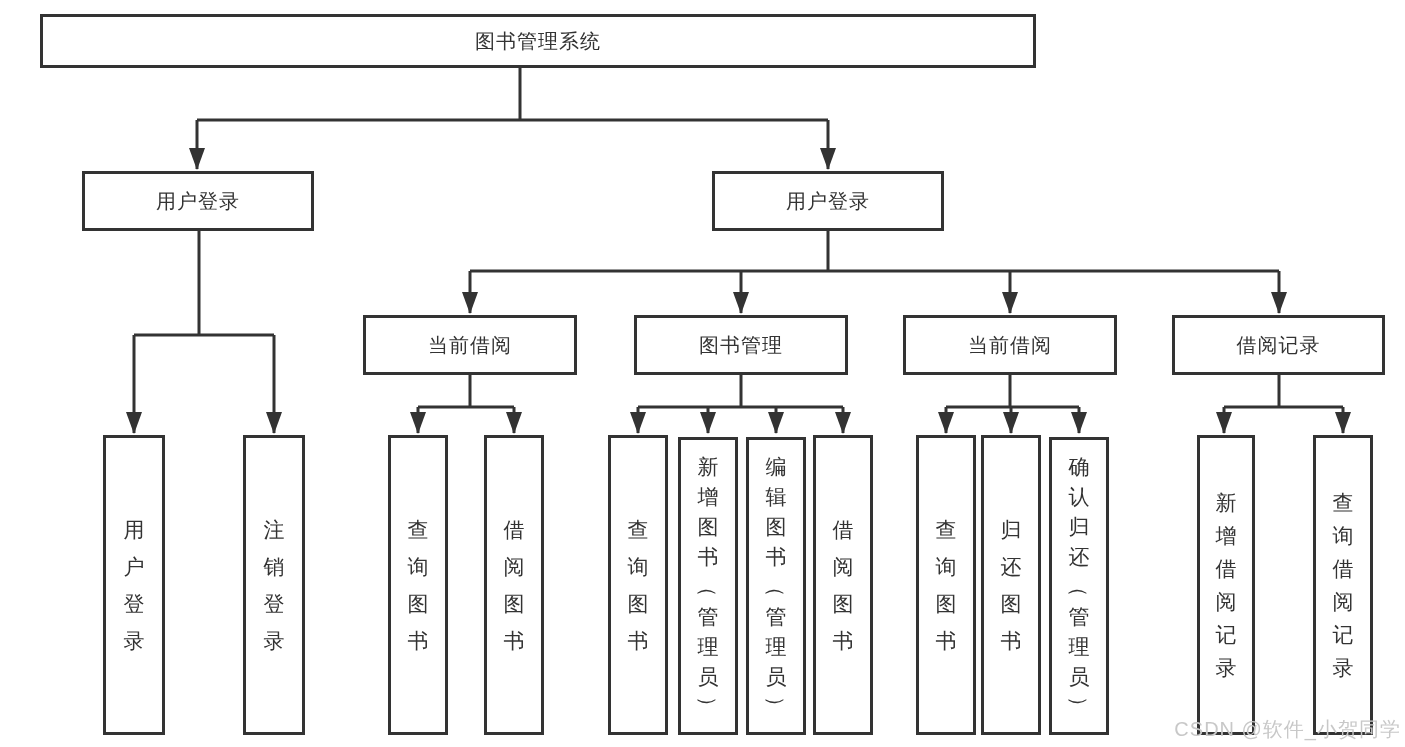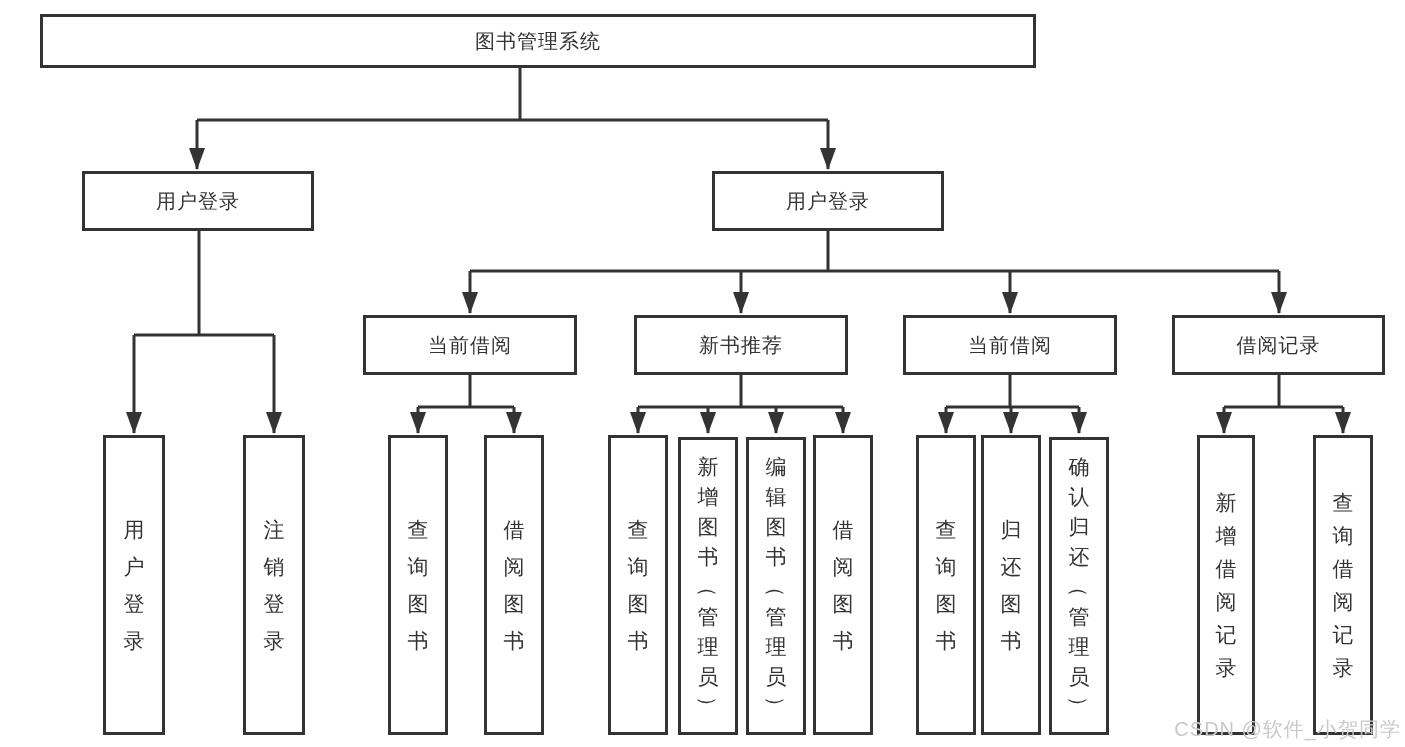--- a/index.html
+++ b/index.html
@@ -129,21 +129,21 @@
       <line x1="1343" y1="407" x2="1343" y2="433" marker-end="url(#arrow)"></line>
     </g>
   </svg>
 
   <div class="node hnode" style="left:22px; top:14px; width:996px; height:54px;margin-left:18px;">图书管理系统</div>
 
   <div class="node hnode" style="left:82px; top:171px; width:232px; height:60px;text-align:center;">用户登录</div>
   <div class="node hnode" style="left:712px; top:171px; width:232px; height:60px;">用户登录</div>
 
   <div class="node hnode" style="left:363px; top:315px; width:214px; height:60px;">当前借阅</div>
-  <div class="node hnode" style="left:634px; top:315px; width:214px; height:60px;">新书推荐</div>
+  <div class="node hnode" style="left:634px; top:315px; width:214px; height:60px;">图书管理</div>
   <div class="node hnode" style="left:903px; top:315px; width:214px; height:60px;">当前借阅</div>
   <div class="node hnode" style="left:1172px; top:315px; width:213px; height:60px;">借阅记录</div>
 
   <div class="node vnode" style="left:103px; top:435px; width:62px; height:300px;">
     <div class="vlabel" style="gap: 16px;">
         <span>用</span>
         <span>户</span>
         <span>登</span>
         <span>录</span>
       </div>

